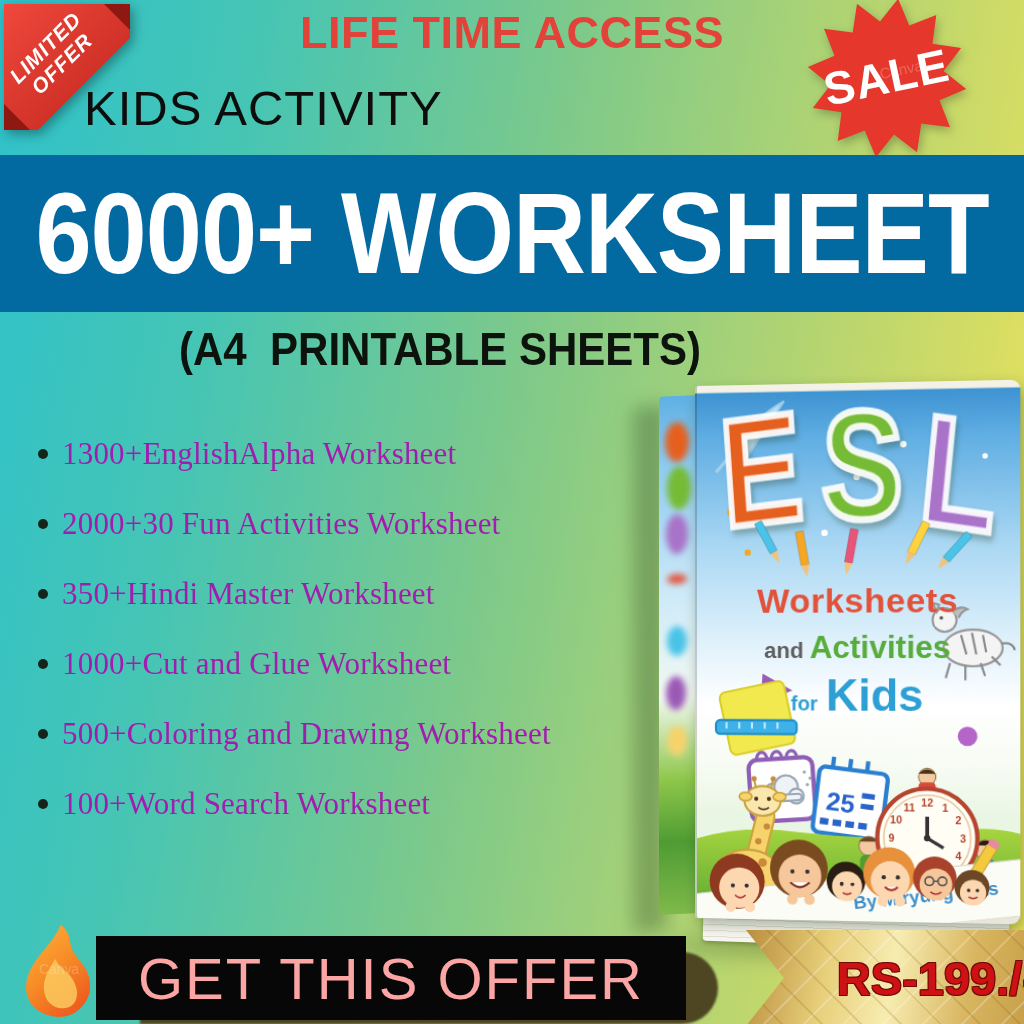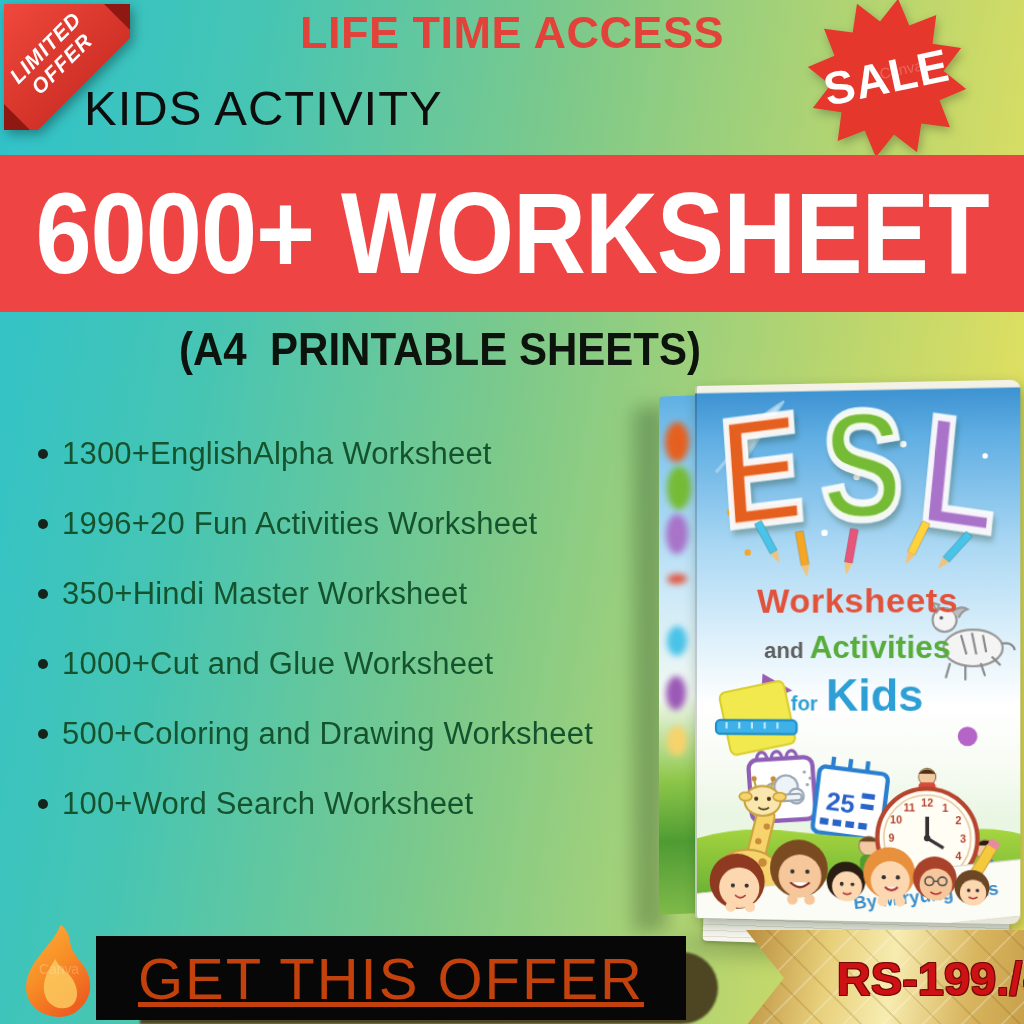--- a/index.html
+++ b/index.html
@@ -16,31 +16,31 @@
   .kids-activity{left:84px;top:80px;font-size:49px;font-weight:400;color:#0d0d0d;letter-spacing:1px;}
   .ribbon-limited{left:0;top:0;width:136px;height:136px;filter:drop-shadow(3px 4px 6px rgba(0,0,0,.35));}
   .ribbon-limited text{font-weight:800;font-style:italic;fill:#fff;font-size:21px;letter-spacing:1px;
     font-family:"Liberation Sans",sans-serif;text-anchor:middle;}
   .sale-burst{left:803px;top:-4px;width:172px;height:172px;filter:drop-shadow(2px 4px 5px rgba(0,0,0,.25));}
   .sale-burst .sale-text{font-size:46px;font-weight:800;fill:#fff;text-anchor:middle;letter-spacing:1px;
     font-family:"Liberation Sans",sans-serif;}
   .wm{fill:#fff;opacity:.22;font-size:15px;text-anchor:middle;font-family:"Liberation Sans",sans-serif;}
 
   
-  .black-banner{left:0;top:155px;width:100%;height:157px;background:#ef4444;
+  .black-banner{left:0;top:155px;width:100%;height:157px;background:#0369a1;
     display:flex;align-items:center;justify-content:center;}
   .black-banner .title{color:#fff;font-size:101px;font-weight:800;letter-spacing:-1px;
     transform:scaleY(1.14);display:inline-block;white-space:pre;}
   .a4-subtitle{left:0;top:326px;width:880px;text-align:center;font-size:42px;font-weight:800;
     color:#0c120c;white-space:pre;transform:scaleY(1.08);}
 
   
   .features{left:36px;top:437px;list-style:none;margin:0;padding:0;}
   .feature-item{position:relative;padding-left:26px;margin-bottom:37px;font-size:31px;font-weight:500;
-    color:#14532d;letter-spacing:.2px;line-height:33px;}
+    color:#a21caf;letter-spacing:.2px;line-height:33px;font-family:Liberation Serif, serif;}
   .feature-item::before{content:"";position:absolute;left:2px;top:12px;width:10px;height:10px;
     border-radius:50%;background:#14241b;}
 
   
   .book{left:645px;top:380px;width:372px;height:568px;}
   .book-shadow{left:-12px;top:26px;width:34px;height:526px;background:rgba(25,55,25,.30);
     filter:blur(9px);transform:skewY(-3deg);}
   .book-shadow2{left:30px;bottom:-10px;width:320px;height:26px;background:rgba(25,55,25,.28);
     filter:blur(10px);border-radius:50%;}
   .spine{left:14px;top:16px;width:38px;height:518px;transform:skewY(-2deg);border-radius:4px 0 0 4px;
@@ -76,21 +76,21 @@
   .clock-num text, text.clock-num{font-size:10px;fill:#b5452f;font-weight:700;text-anchor:middle;}
   .author-text{font-size:17px;font-weight:700;fill:#3e8fc9;text-anchor:middle;}
   .cal-day{font-size:24px;font-weight:800;fill:#2b64c9;text-anchor:middle;}
 
   
   .flame{left:12px;top:920px;width:94px;height:102px;}
   .cta-shadow{left:140px;top:952px;width:578px;height:72px;background:#4e4523;
     border-radius:0 42px 42px 0;filter:blur(1px);}
   .cta-button{left:96px;top:936px;width:590px;height:84px;background:#070707;
     display:flex;align-items:center;justify-content:center;cursor:pointer;}
-  .cta-button span{color:#c2410c;font-size:58px;font-weight:500;letter-spacing:2px;text-decoration:underline;}
+  .cta-button span{color:#fca5a5;font-size:58px;font-weight:500;letter-spacing:2px;}
   .price-ribbon{left:746px;top:930px;width:292px;height:96px;
     clip-path:polygon(0 0,100% 0,100% 100%,0 100%,13% 50%);
     background:
       repeating-linear-gradient(45deg,transparent 0 26px,rgba(120,80,10,.16) 26px 28px),
       repeating-linear-gradient(-45deg,transparent 0 26px,rgba(255,255,255,.22) 26px 28px),
       linear-gradient(100deg,#b98e3e 0%,#e8cf7a 28%,#f7ecb0 50%,#d8b55f 76%,#c59b45 100%);
     display:flex;align-items:center;justify-content:flex-end;padding-left:30px;box-sizing:border-box;}
   .price-ribbon span{font-size:47px;font-weight:800;color:#ce1113;
     text-shadow:1px 1px 0 #6d0a0a,-1px -1px 0 #6d0a0a,1px -1px 0 #6d0a0a,-1px 1px 0 #6d0a0a;}
 </style>
@@ -122,21 +122,21 @@
   <text class="wm" x="100" y="82" transform="rotate(-12 84 84)">Canva</text>
 </svg>
 
 <div class="abs black-banner">
   <span class="title">6000+ WORKSHEET</span>
 </div>
 <div class="abs a4-subtitle">(A4  PRINTABLE SHEETS)</div>
 
 <ul class="abs features">
     <li class="feature-item">1300+EnglishAlpha Worksheet</li>
-    <li class="feature-item">1996+20 Fun Activities Worksheet</li>
+    <li class="feature-item">2000+30 Fun Activities Worksheet</li>
     <li class="feature-item">350+Hindi Master Worksheet</li>
     <li class="feature-item">1000+Cut and Glue Worksheet</li>
     <li class="feature-item">500+Coloring and Drawing Worksheet</li>
     <li class="feature-item">100+Word Search Worksheet</li>
   </ul>
 
 <div class="abs book">
   <div class="abs book-shadow"></div>
   <div class="abs book-shadow2"></div>
   <div class="abs spine">

